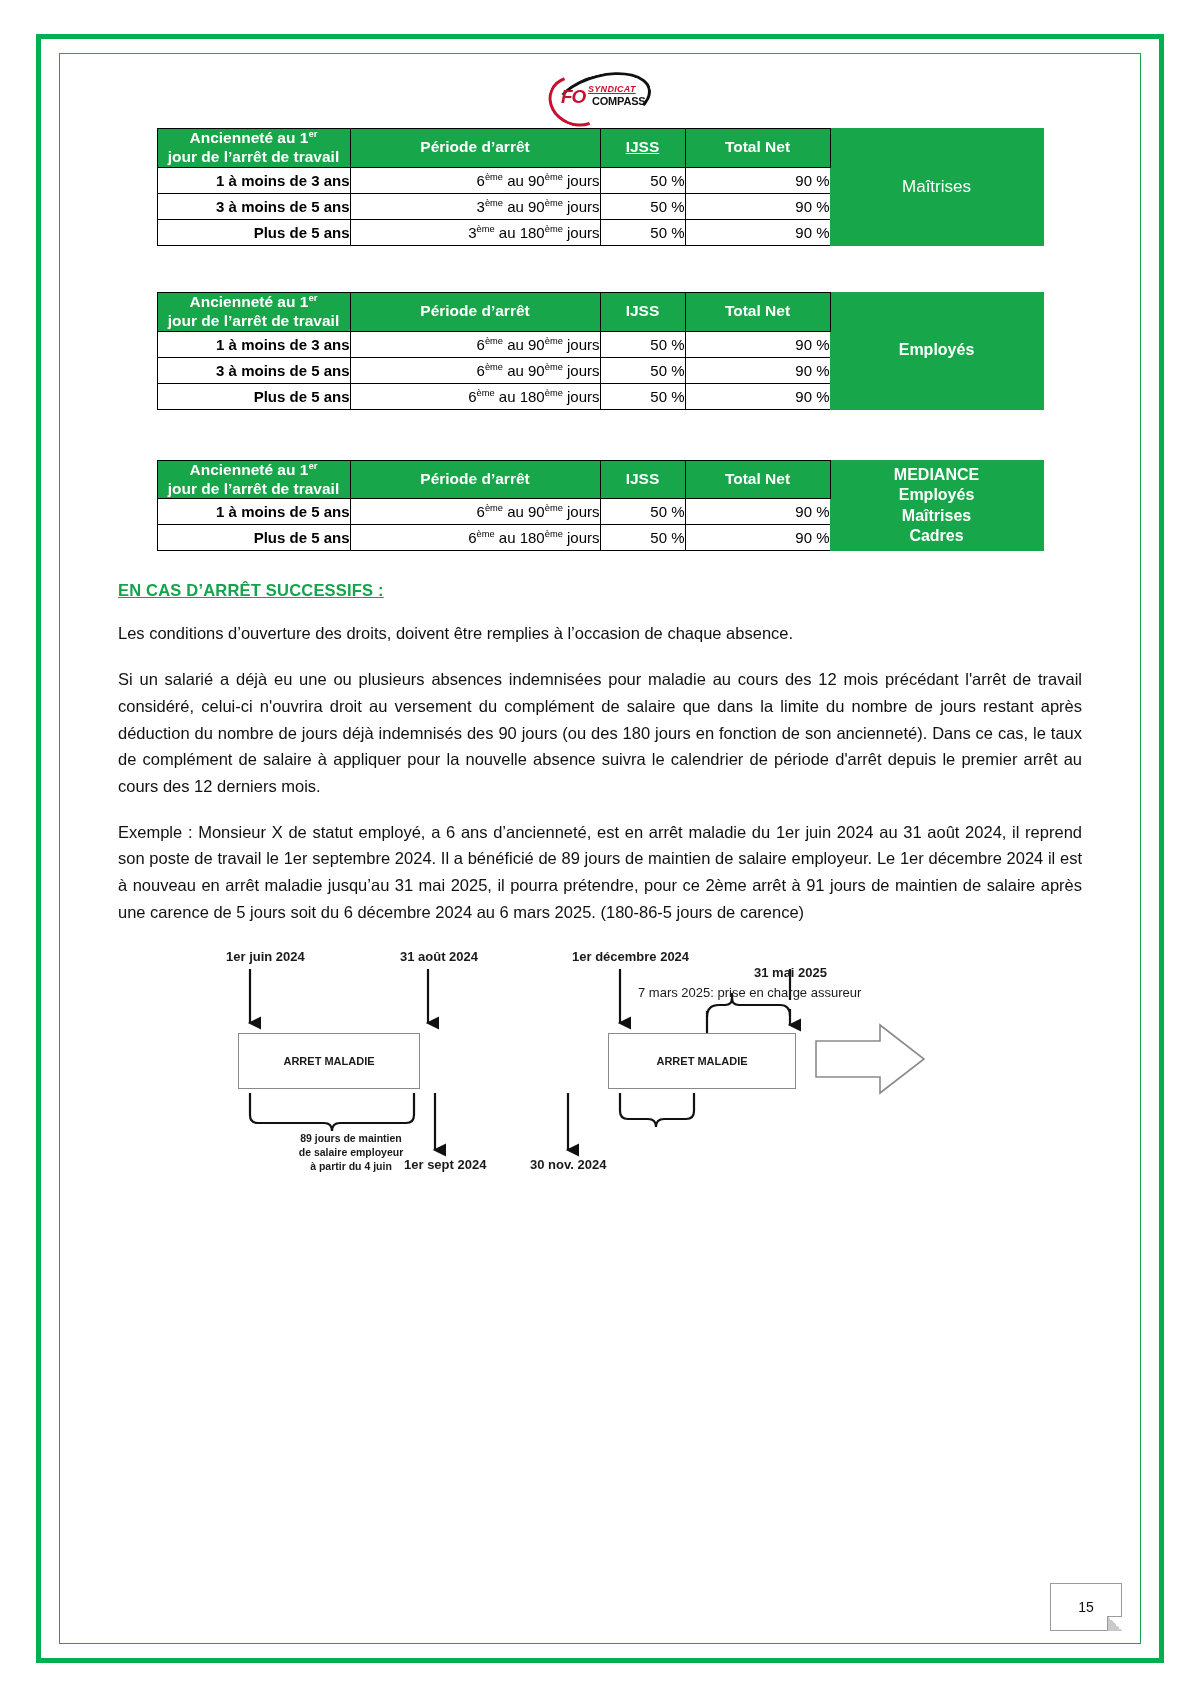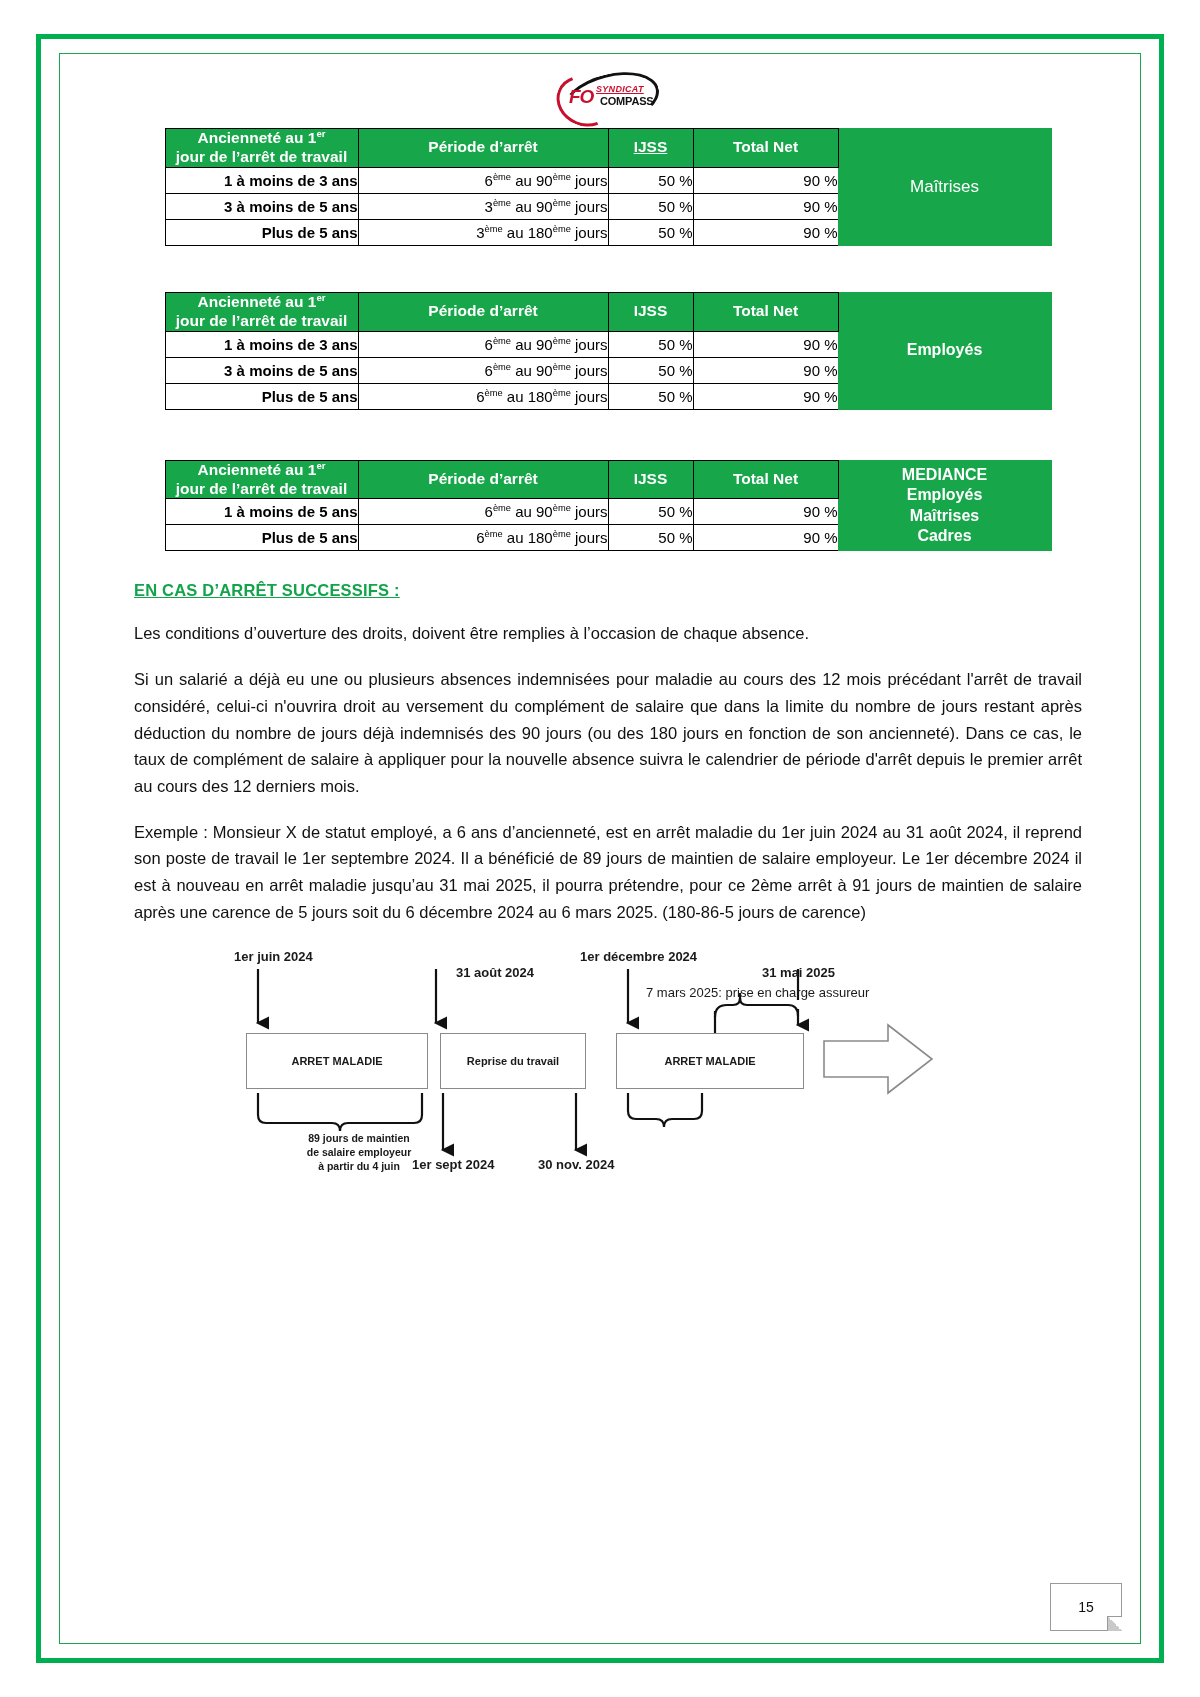--- a/index.html
+++ b/index.html
@@ -22,21 +22,21 @@
     width:100%;height:100%;
     border:5px solid #00b050;
     background:#ffffff;
     padding:14px 18px;
   }
   .inner{
     position:relative;
     box-sizing:border-box;
     width:100%;height:100%;
     border:1px solid #1aa84f;
-    padding:12px 52px 0 68px;
+    padding:12px 52px 0 52px;
   }
 
   
   .logo-wrap{height:62px;display:flex;align-items:center;justify-content:center;}
   .logo{position:relative;width:104px;height:54px;}
   .logo .ring{
     position:absolute;left:6px;top:4px;width:92px;height:46px;
     border:3px solid #111;border-radius:50%;
     transform:rotate(-14deg);
     border-left-color:transparent;border-bottom-color:transparent;
@@ -341,27 +341,26 @@
 
       <line x1="215" y1="148" x2="215" y2="205" stroke="#111" stroke-width="2.2" marker-end="url(#ar)"></line>
       <line x1="348" y1="148" x2="348" y2="205" stroke="#111" stroke-width="2.2" marker-end="url(#ar)"></line>
 
       <path d="M400,148 L400,166 q0,8 8,8 L428,174 q8,0 8,8 q0,-8 8,-8 L466,174 q8,0 8,-8 L474,148" fill="none" stroke="#111" stroke-width="2.2"></path>
 
       <path d="M596,96 L660,96 L660,80 L704,114 L660,148 L660,132 L596,132 Z" fill="#ffffff" stroke="#8a8a8a" stroke-width="1.6"></path>
     </svg>
 
     <div class="lbl" style="left:6px;top:4px;">1er juin 2024</div>
-    <div class="lbl" style="left:180px;top:20px;margin-left:48px;">31 août 2024</div>
+    <div class="lbl" style="left:180px;top:4px;">31 août 2024</div>
     <div class="lbl" style="left:352px;top:4px;">1er décembre 2024</div>
     <div class="lbl" style="left:534px;top:20px;">31 mai 2025</div>
     <div class="lbl reg" style="left:418px;top:40px;">7 mars 2025: prise en charge assureur</div>
 
     <div class="box" style="left:18px;top:88px;width:180px;height:54px;">ARRET MALADIE</div>
-    <div class="box" style="left:212px;top:88px;width:144px;height:54px;">Reprise du travail</div>
     <div class="box" style="left:388px;top:88px;width:186px;height:54px;">ARRET MALADIE</div>
 
     <div class="lbl" style="left:184px;top:212px;">1er sept 2024</div>
     <div class="lbl" style="left:310px;top:212px;">30 nov. 2024</div>
 
     <div class="note" style="left:36px;top:186px;width:190px;">
       <span>89 jours de maintien</span><br>
       <span>de salaire employeur</span><br>
       <span>à partir du 4 juin</span>
     </div>

